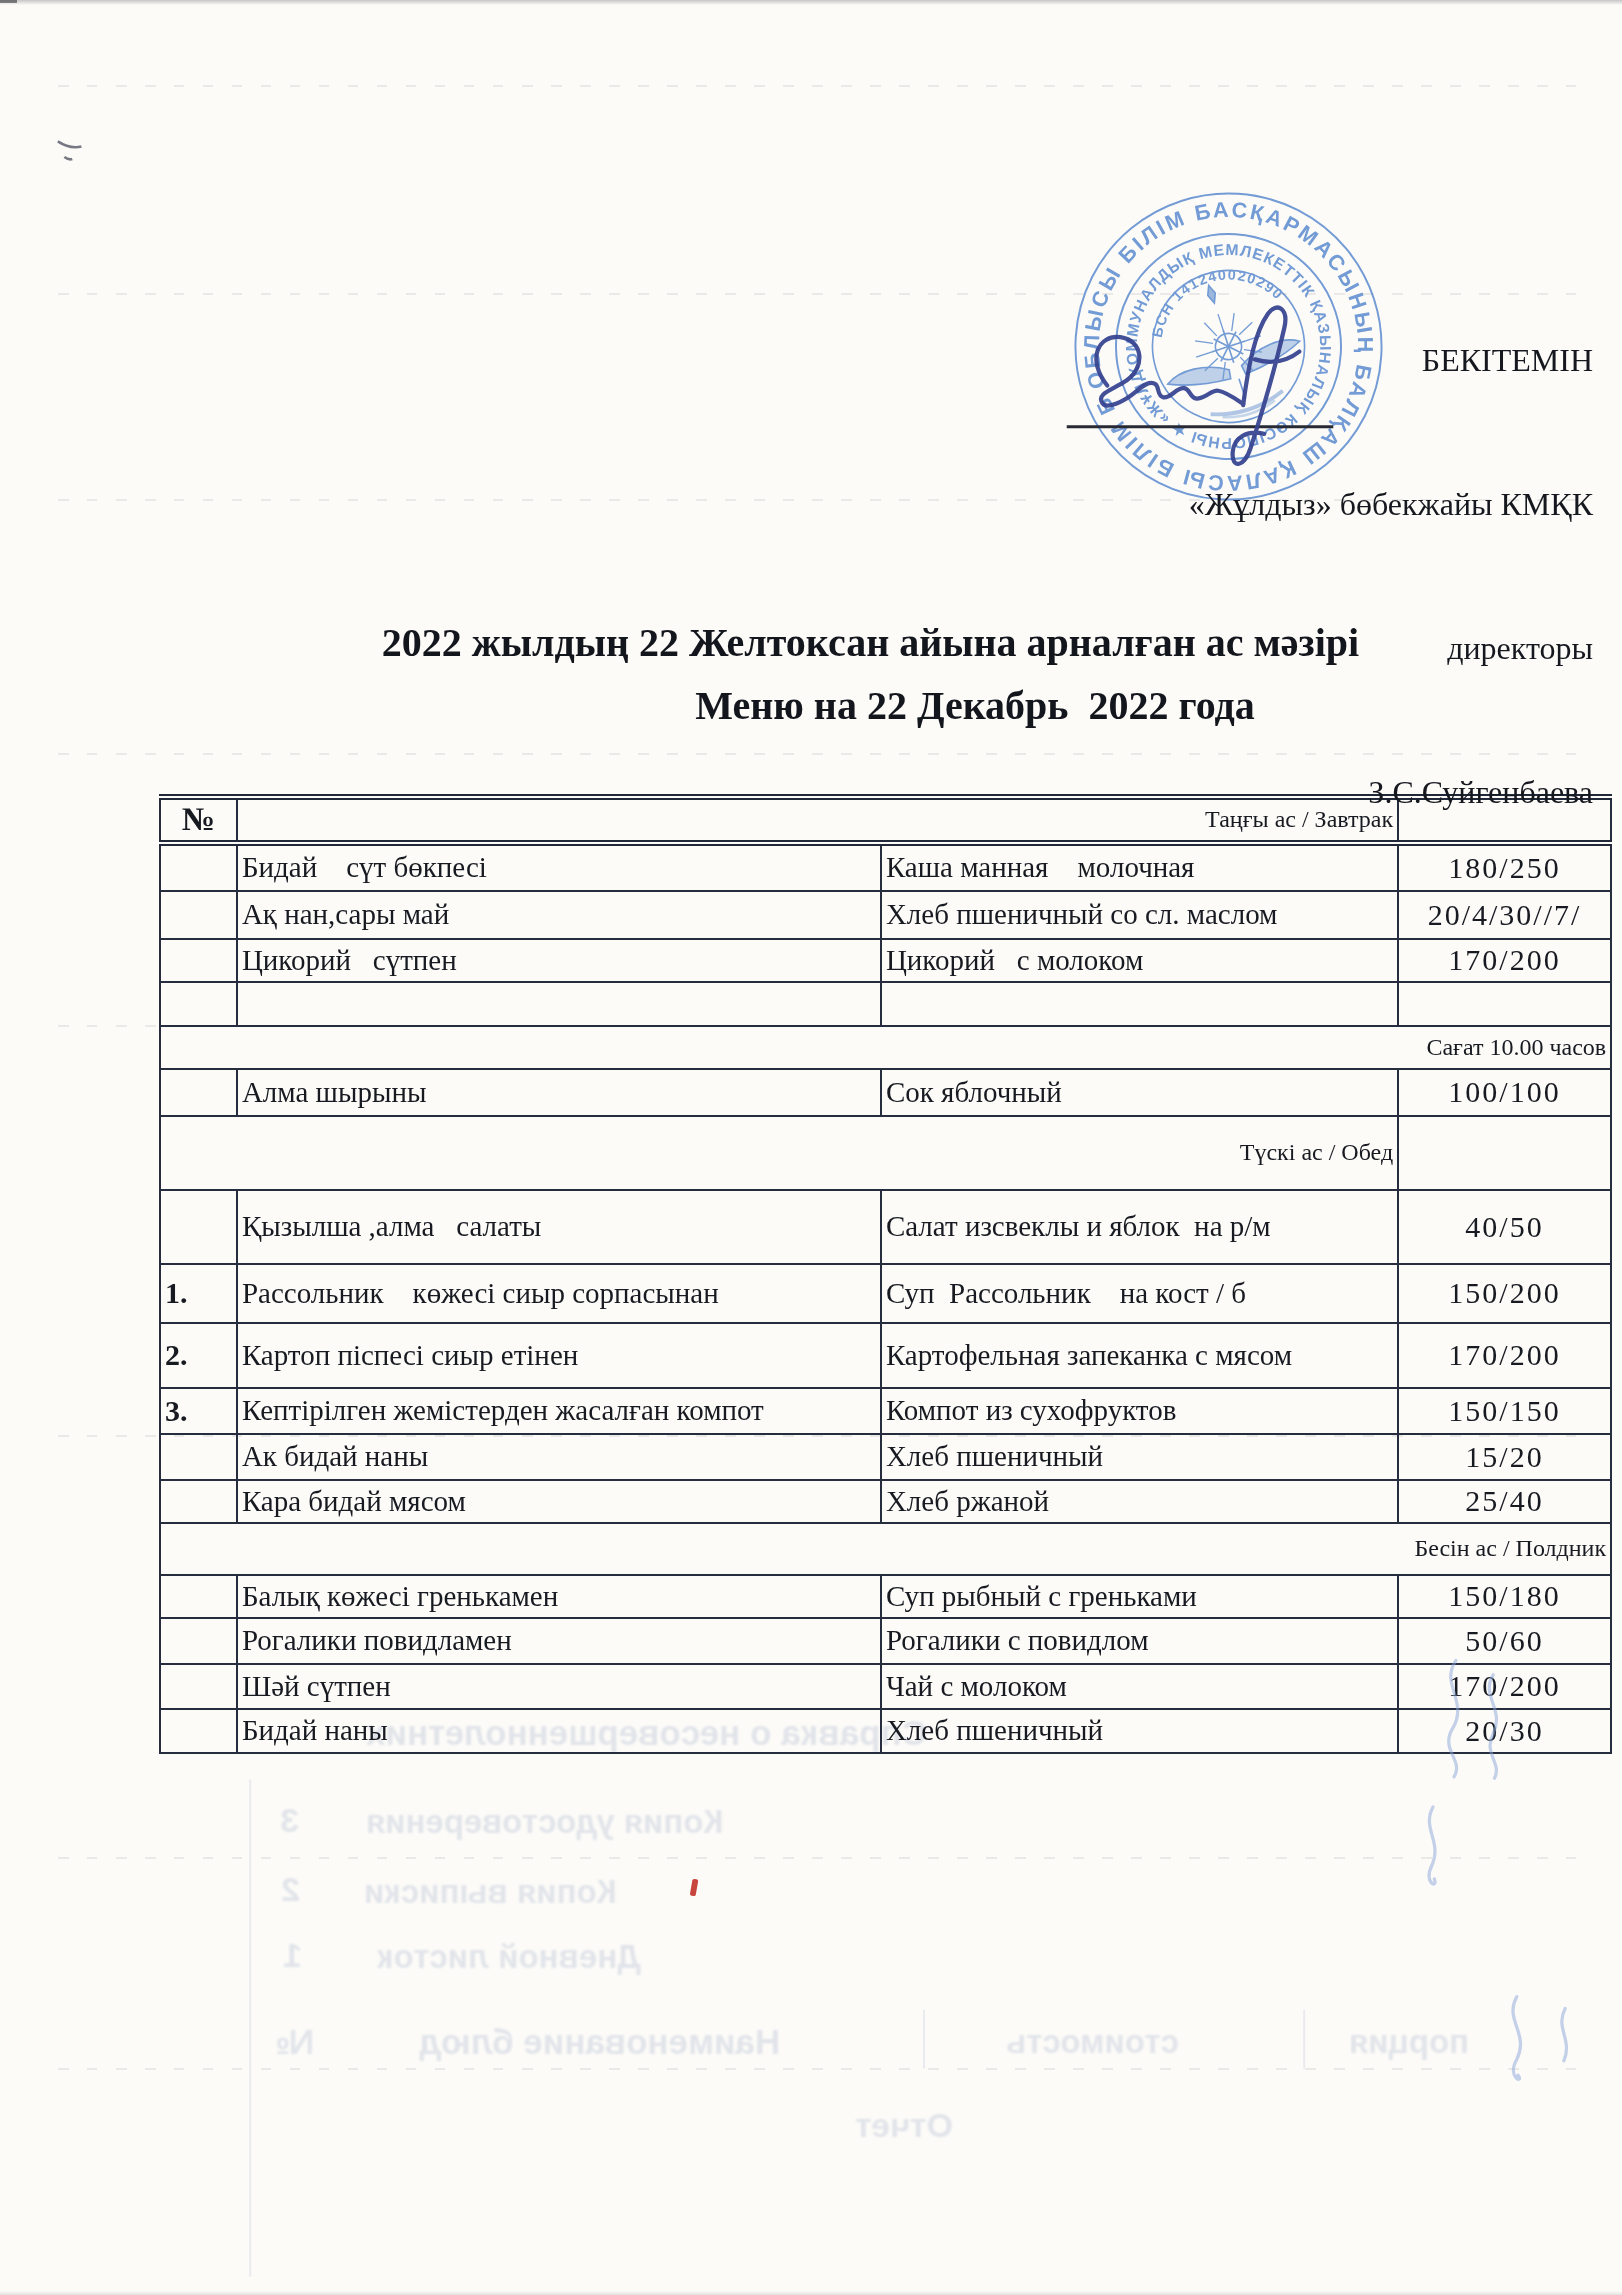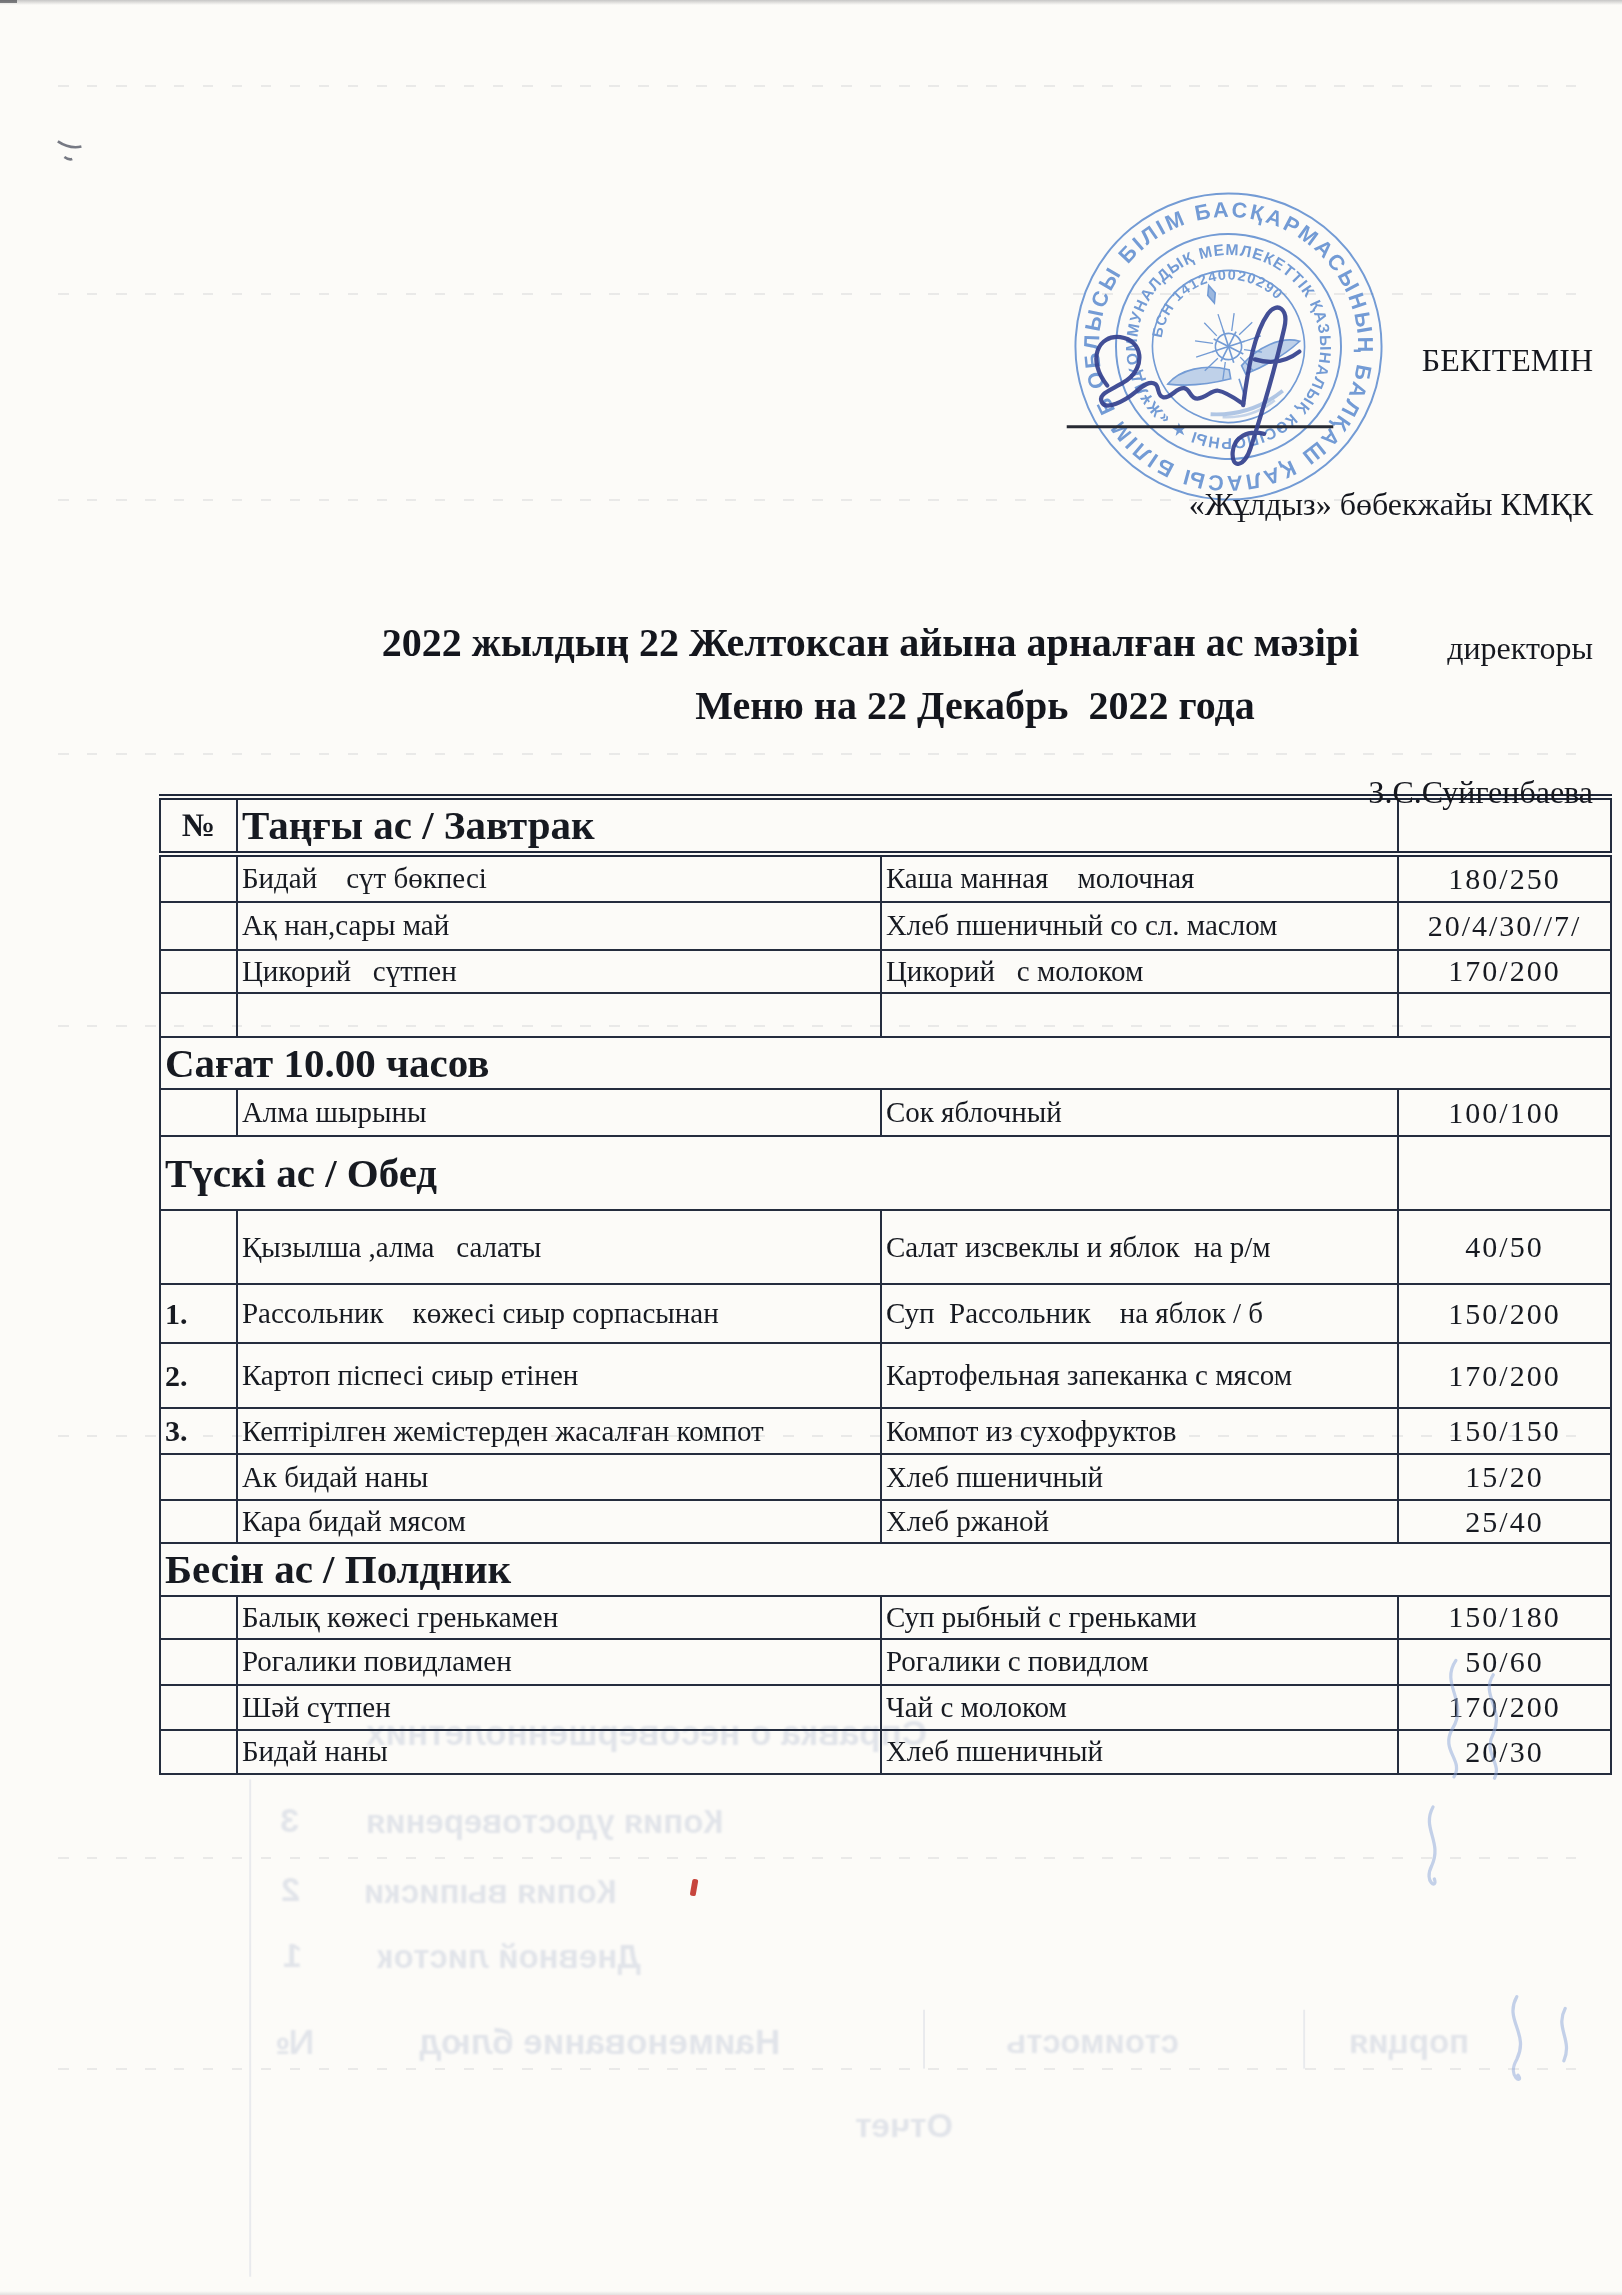--- a/index.html
+++ b/index.html
@@ -40,21 +40,21 @@
     font-size:29px; color:#171a21;
   }
   table.menu td{
     border:2px solid #252d3e; vertical-align:middle;
     white-space:pre-wrap; overflow:hidden; padding:1.3px 3.9px;
   }
   td.numhdr{font-weight:bold; font-size:33px; text-align:center; padding:0;}
   td.rownum{font-weight:bold; font-size:30px; padding-left:10.5px;}
   td.kk,td.ru{padding-left:17px;}
   td.portion{text-align:center; font-size:30px; letter-spacing:2px;}
-  td.sec{text-align:left; font-weight:bold; font-size:41px;}
+  td.sec{text-align:right; font-weight:normal; font-size:24px;}
   td.sec-top{vertical-align:top; padding-top:5.2px;margin-left:17px;}
   tr.dblb td{border-bottom:6.5px double #20283a;}
   
   .bleed{
     position:absolute; z-index:0; transform:scaleX(-1);
     font-family:"Liberation Sans", sans-serif; font-weight:bold;
     color:#5f74a3; opacity:.17; filter:blur(1px); white-space:pre;
   }
   .b-l0{left:366px; top:1713px; font-size:35px;}
   .b-m1{left:280px; top:1801px; font-size:34px;}
@@ -220,21 +220,21 @@
       </tr>
       <tr style="height:74px">
         <td class="rownum"></td>
         <td class="kk">Қызылша ,алма   салаты</td>
         <td class="ru">Салат изсвеклы и яблок  на р/м</td>
         <td class="portion">40/50</td>
       </tr>
       <tr style="height:59px">
         <td class="rownum">1.</td>
         <td class="kk">Рассольник    көжесі сиыр сорпасынан</td>
-        <td class="ru">Суп  Рассольник    на яблок / б</td>
+        <td class="ru">Суп  Рассольник    на кост / б</td>
         <td class="portion">150/200</td>
       </tr>
       <tr style="height:65px">
         <td class="rownum">2.</td>
         <td class="kk">Картоп піспесі сиыр етінен</td>
         <td class="ru">Картофельная запеканка с мясом</td>
         <td class="portion">170/200</td>
       </tr>
       <tr style="height:46px">
         <td class="rownum">3.</td>

